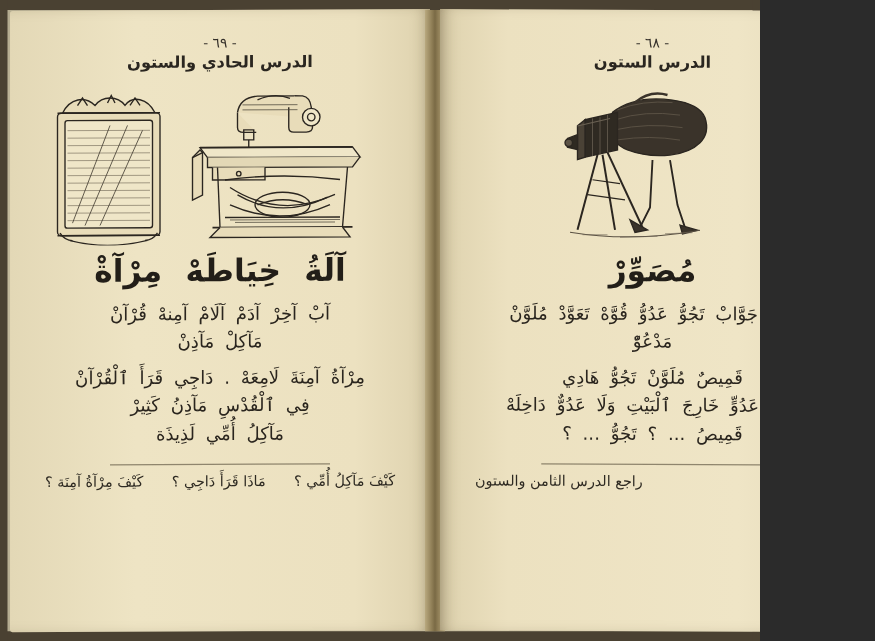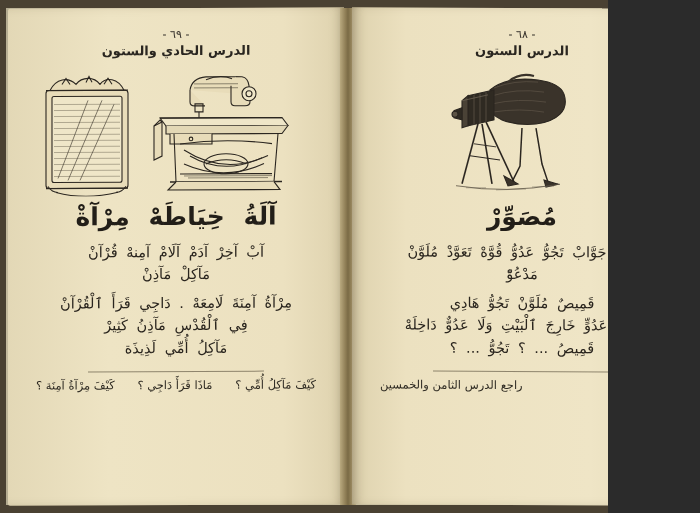--- a/index.html
+++ b/index.html
@@ -291,18 +291,18 @@
 
       <div class="body-block">
         <div class="body-line">قَمِيصٌ  مُلَوَّنْ      تَجُوُّ      هَادِي</div>
         <div class="body-line">أَلْفُ  عَدُوٍّ  خَارِجَ ٱلْبَيْتِ  وَلَا  عَدُوٌّ  دَاخِلَهْ</div>
         <div class="body-line">قَمِيصُ ... ؟        تَجُوُّ ... ؟</div>
       </div>
 
       <div class="rule"></div>
 
       <div class="footer-row">
-        <div class="footer-cell">راجع الدرس الثامن والخمسين</div>
+        <div class="footer-cell">راجع الدرس الثامن والستون</div>
         <div class="footer-cell">إحفظ المثل</div>
       </div>
     </div>
   </div>
 </div>
 
 </body></html>

